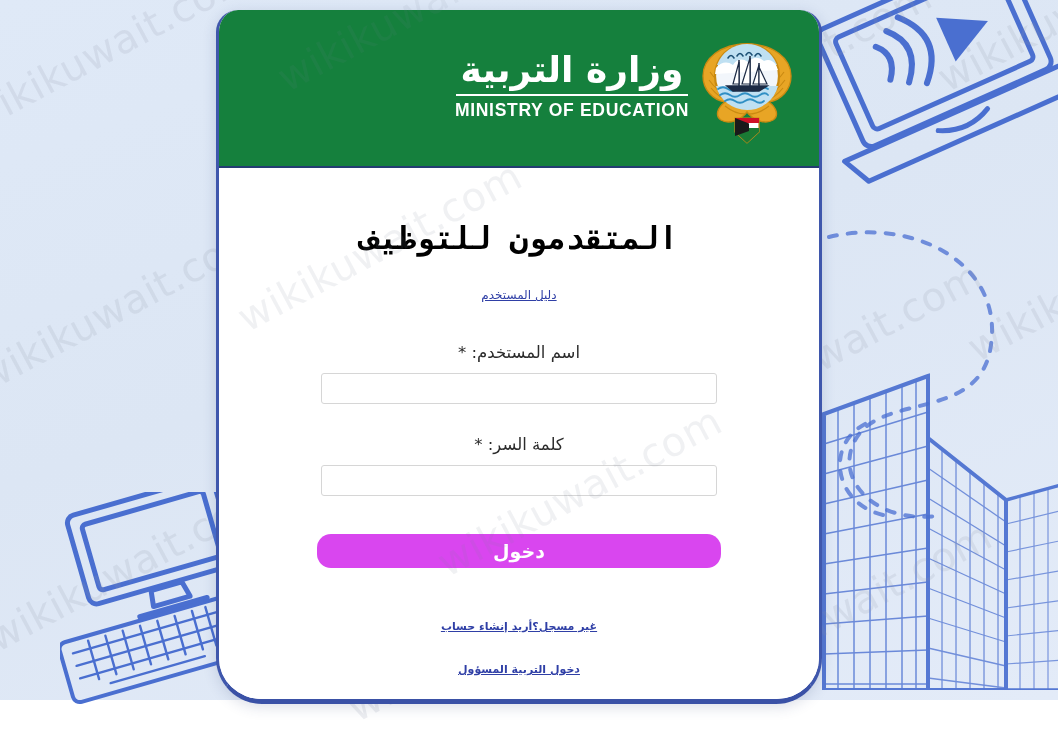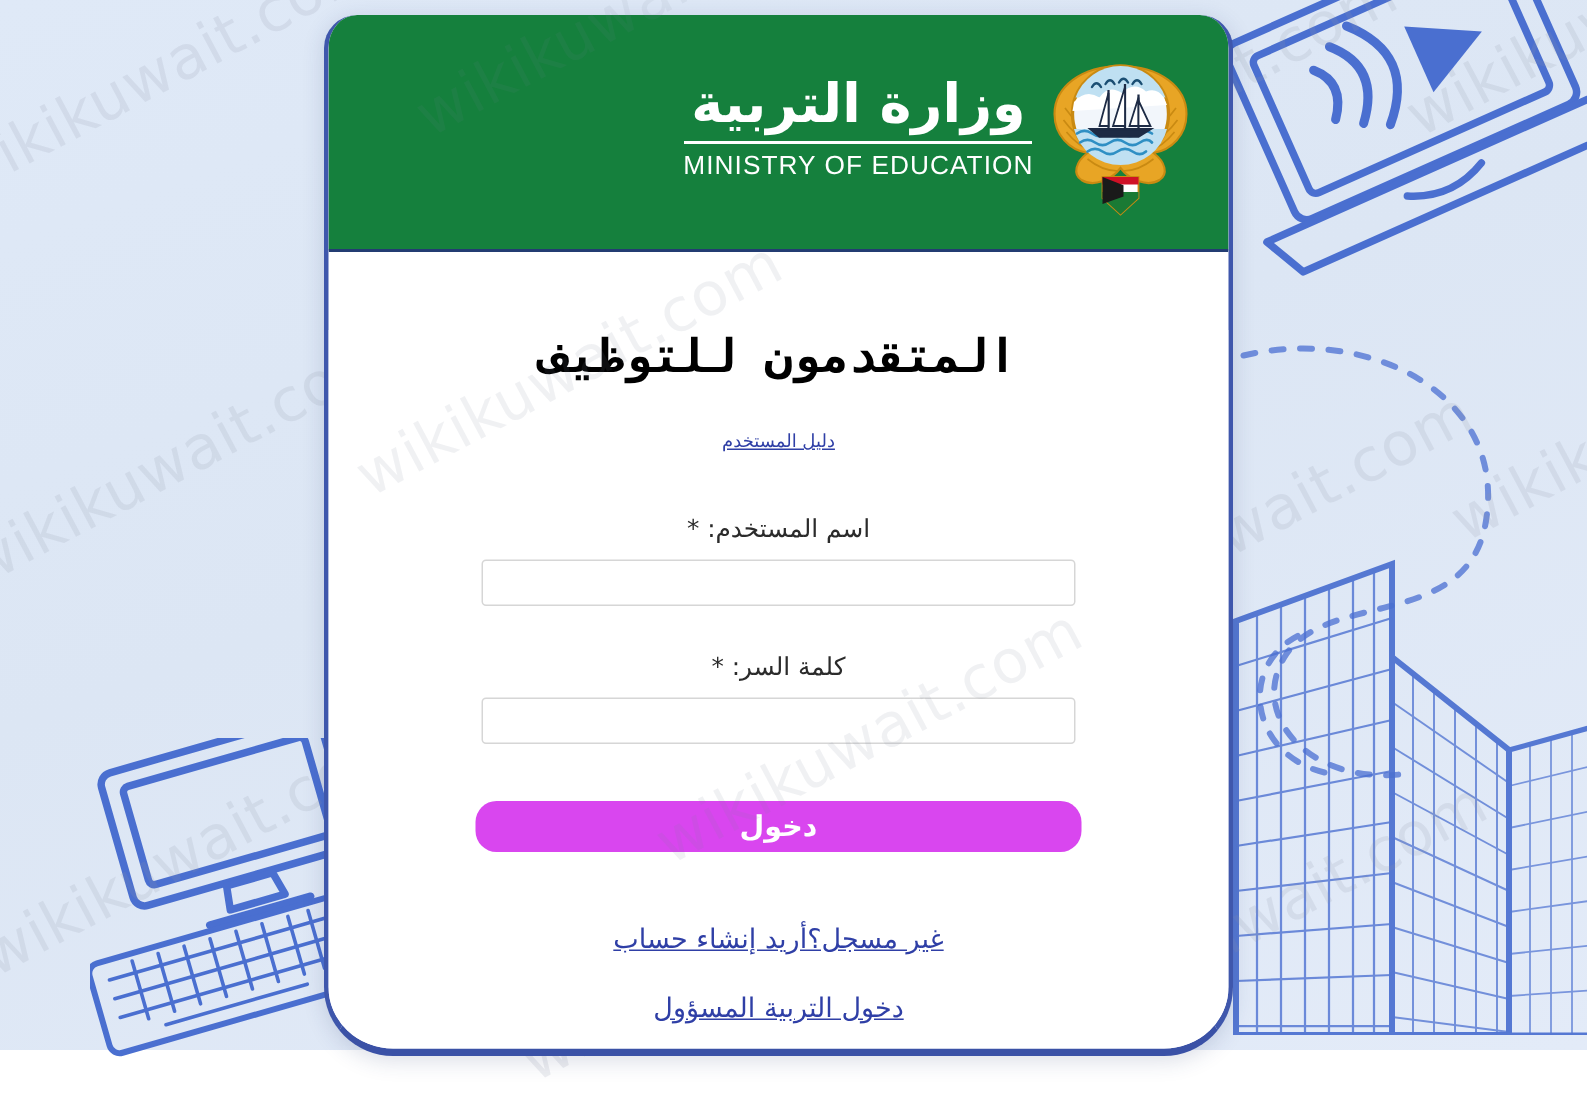--- a/index.html
+++ b/index.html
@@ -129,21 +129,21 @@
   }
   .ministry-rule {
     height: 2px;
     background: #ffffff;
     margin: 5px auto 4px auto;
     width: 232px;
   }
   .ministry-en {
     color: #ffffff;
     font-size: 17.5px;
-    font-weight: 400;
+    font-weight: 700;
     letter-spacing: 0.7px;
     white-space: nowrap;
     font-family: "Liberation Sans", sans-serif;
   }
 
   
   .card-body {
     position: relative;
     padding: 0;
     height: calc(100% - 136px);
@@ -213,21 +213,21 @@
     border-radius: 14px;
     font-size: 19px;
     font-weight: 700;
     font-family: "DejaVu Sans", "Liberation Sans", sans-serif;
     cursor: pointer;
     direction: rtl;
     letter-spacing: 0.5px;
   }
 
   .footer-links { margin-top: 48px; text-align: center; }
-  .footer-links .link { font-size: 18px; }
+  .footer-links .link { font-size: 11px; font-weight: bold; }
   .footer-links .row2 { margin-top: 25px; }
 
   .card-inner-edge {
     position: absolute;
     left: 0; top: 0; right: 0; bottom: 0;
     border-radius: 19px 19px 43px 43px;
     pointer-events: none;
   }
 </style>
 </head>

